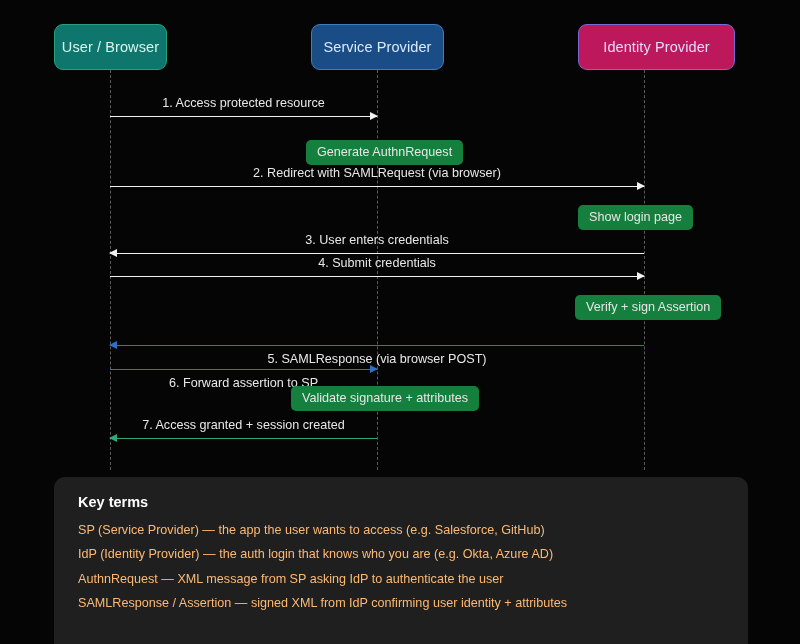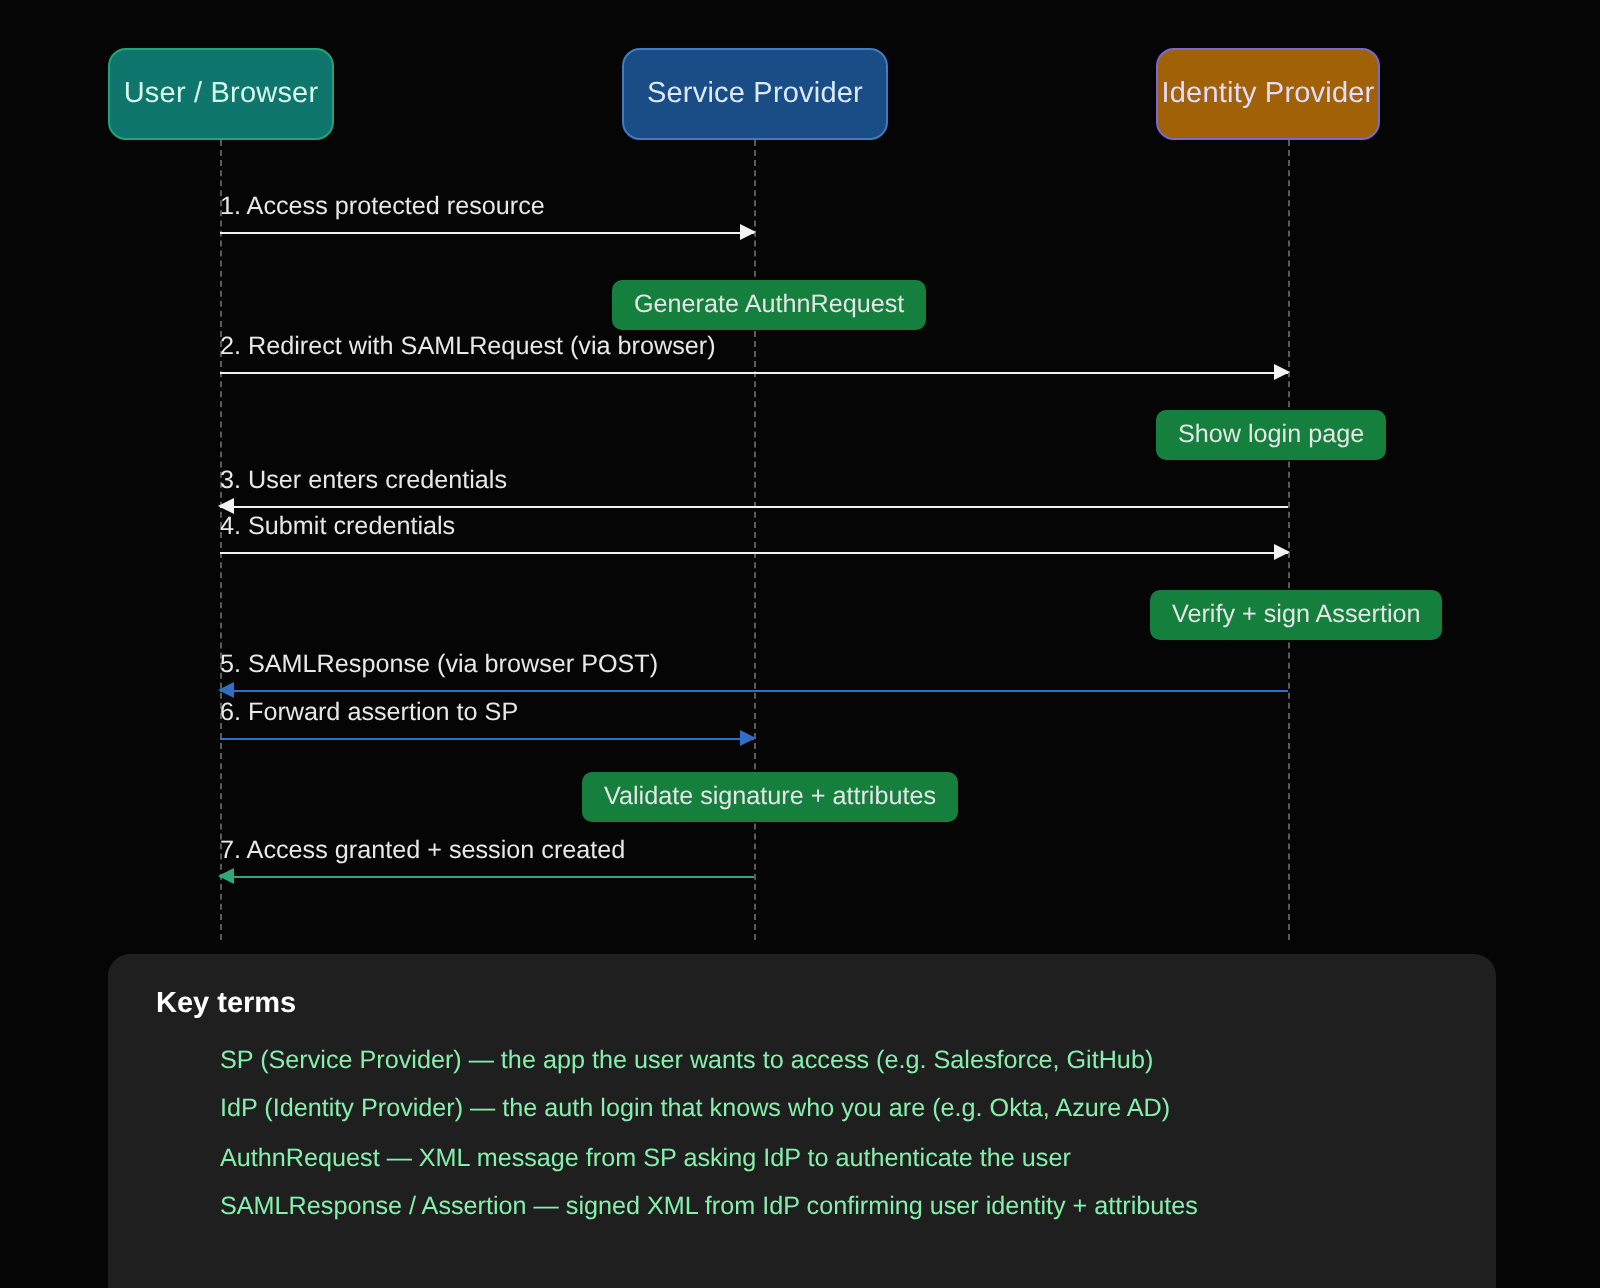--- a/index.html
+++ b/index.html
@@ -31,22 +31,22 @@
     color:#d6f6ea;
   }
   .actor-sp{
     left:311px;top:24px;width:133px;
     background:#1a4d86;
     border:1px solid #3e7cc4;
     color:#dbe9fb;
     align-items:center;
   }
   .actor-idp{
-    left:578px;top:24px;width:112px;
-    background:#a16207;
+    left:578px;top:24px;width:157px;
+    background:#be185d;
     border:1px solid #7a68d4;
     color:#e2dcfb;
   }
 
   
   .lifeline{
     position:absolute;
     top:70px;
     width:0;
     height:400px;
@@ -72,27 +72,28 @@
     border-left:8px solid currentColor;
   }
   .msg.to-left .head{
     left:-1px;
     border-right:8px solid currentColor;
   }
   .msg .label{
     position:absolute;
     left:0;width:100%;
     top:-20px;
+    text-align:center;
     font-size:12.6px;
     color:#e8e8e8;
     white-space:nowrap;
   }
   .msg.white{color:#f2f2f2;}
   .msg.blue{color:#2f6fc4;}
-  .msg.blue .label{color:#e8e8e8;}
+  .msg.blue .label{color:#e8e8e8;margin-top:27px;}
   .msg.green{color:#2ea87a;}
   .msg.green .label{color:#e8e8e8;}
 
   
   .note{
     position:absolute;
     background:#15803d;
     border-radius:5px;
     color:#e6e6e6;
     font-size:12.6px;
@@ -113,25 +114,24 @@
     padding:17px 36px 0 24px;
   }
   .keypanel h2{
     margin:0 0 13px 0;
     font-size:14.5px;
     font-weight:bold;
     color:#ffffff;
   }
   .keypanel .term{
     font-size:12.6px;
-    color:#86efac;
+    color:#fdba74;
     margin-bottom:10px;
     white-space:nowrap;
     line-height:1.15;
-    margin-left:32px;
   }
 </style>
 </head>
 <body>
 
 <div id="stage">
 
   <div class="lifeline" style="left:110px;"></div>
   <div class="lifeline" style="left:377px;"></div>
   <div class="lifeline" style="left:644px;"></div>

